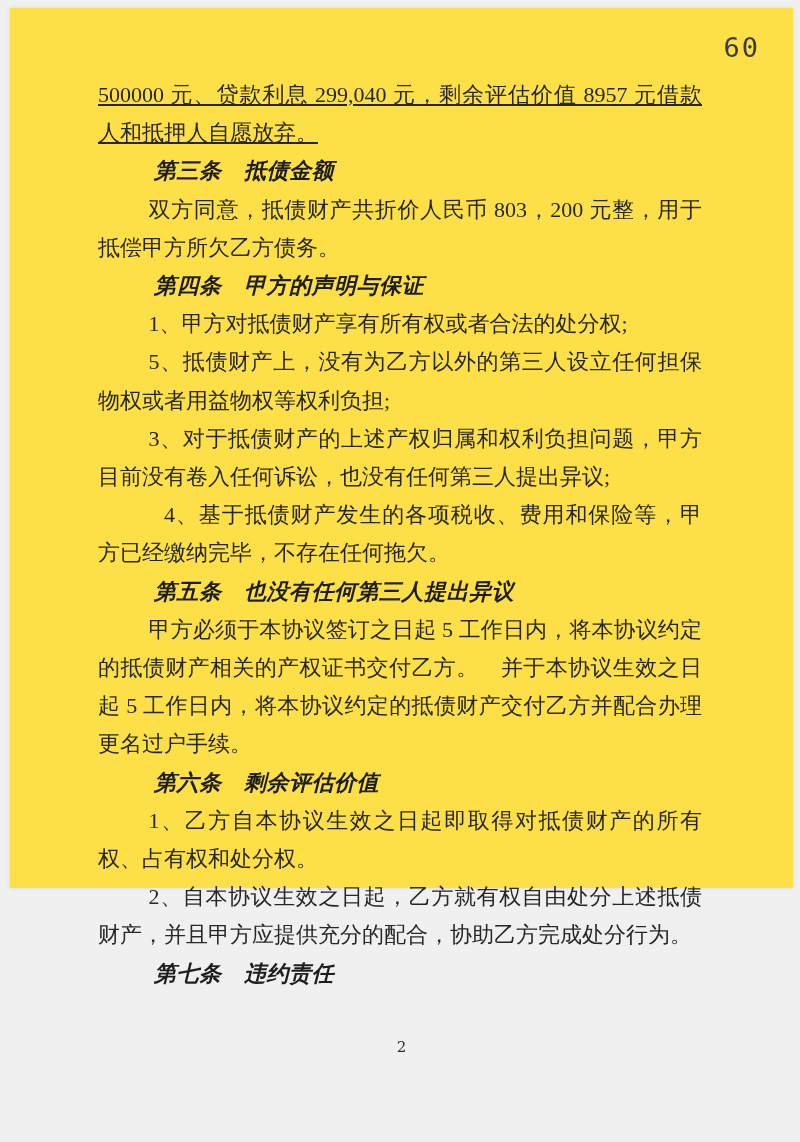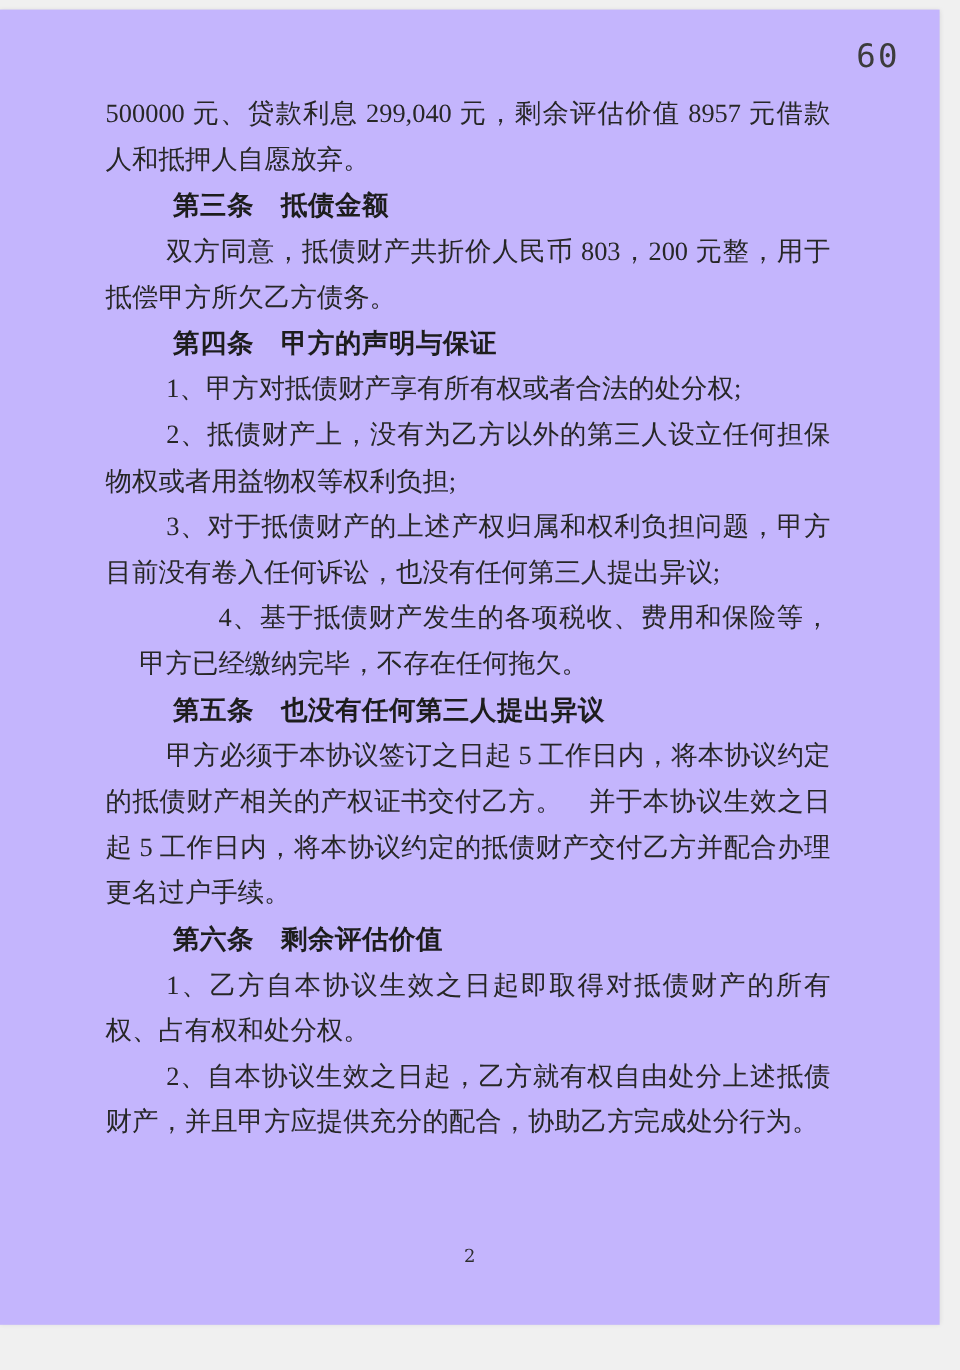--- a/index.html
+++ b/index.html
@@ -4,51 +4,52 @@
 <style>
   * { margin: 0; padding: 0; box-sizing: border-box; }
   html, body {
     width: 800px; height: 1142px;
     background: #f0f0f0;
     font-family: "Liberation Serif", "DejaVu Serif", serif;
     overflow: hidden;
   }
   .page {
     position: absolute;
-    left: 0; top: 8px;
-    width: 783px; height: 1096px;
-    background: #c4b5fd;
+    left: 10px; top: 8px;
+    width: 783px; height: 880px;
+    background: #fde047;
     box-shadow: 0 0 4px rgba(0,0,0,0.10);
   }
   .stamp {
     position: absolute;
     top: 24px; right: 33px;
     font-family: "DejaVu Sans Mono", monospace;
     font-size: 27px;
     letter-spacing: 2px;
     color: #3c3c3c;
   }
   .content {
     position: absolute;
     left: 88px; top: 68px;
     width: 604px;
     font-size: 22px;
     line-height: 38.2px;
     color: #272727;
     text-align: justify;
   }
   .blk { margin: 0; text-indent: 2.3em; }
-  .blk.cont { text-indent: 0; }
+  .blk.cont { text-indent: 0; text-decoration: underline; }
   .blk.heading {
     font-weight: bold;
     text-indent: 2.55em;
     color: #1d1d1d;
     letter-spacing: 0.5px;
+    font-style: italic;
   }
-  .blk.indent-extra { text-indent: 3em; margin-left: 28px; }
+  .blk.indent-extra { text-indent: 3em; }
   .pagenum {
     position: absolute;
     top: 1030px; left: 0;
     width: 100%;
     text-align: center;
     font-size: 15px;
     color: #2e2e2e;
     font-family: "DejaVu Serif", serif;
   }
 </style>
@@ -58,25 +59,26 @@
 <div class="page">
 
   <div class="stamp">60</div>
 
   <div class="content">
     <p class="blk cont">500000 元、贷款利息 299,040 元，剩余评估价值 8957 元借款人和抵押人自愿放弃。</p>
     <p class="blk heading">第三条　抵债金额</p>
     <p class="blk">双方同意，抵债财产共折价人民币 803，200 元整，用于抵偿甲方所欠乙方债务。</p>
     <p class="blk heading">第四条　甲方的声明与保证</p>
     <p class="blk">1、甲方对抵债财产享有所有权或者合法的处分权;</p>
-    <p class="blk">2、抵债财产上，没有为乙方以外的第三人设立任何担保物权或者用益物权等权利负担;</p>
+    <p class="blk">5、抵债财产上，没有为乙方以外的第三人设立任何担保物权或者用益物权等权利负担;</p>
     <p class="blk">3、对于抵债财产的上述产权归属和权利负担问题，甲方目前没有卷入任何诉讼，也没有任何第三人提出异议;</p>
     <p class="blk indent-extra">4、基于抵债财产发生的各项税收、费用和保险等，甲方已经缴纳完毕，不存在任何拖欠。</p>
     <p class="blk heading">第五条　也没有任何第三人提出异议</p>
     <p class="blk">甲方必须于本协议签订之日起 5 工作日内，将本协议约定的抵债财产相关的产权证书交付乙方。　并于本协议生效之日起 5 工作日内，将本协议约定的抵债财产交付乙方并配合办理更名过户手续。</p>
     <p class="blk heading">第六条　剩余评估价值</p>
     <p class="blk">1、乙方自本协议生效之日起即取得对抵债财产的所有权、占有权和处分权。</p>
     <p class="blk">2、自本协议生效之日起，乙方就有权自由处分上述抵债财产，并且甲方应提供充分的配合，协助乙方完成处分行为。</p>
+    <p class="blk heading">第七条　违约责任</p>
   </div>
 
   <div class="pagenum">2</div>
 
 </div>
 
 </body></html>

